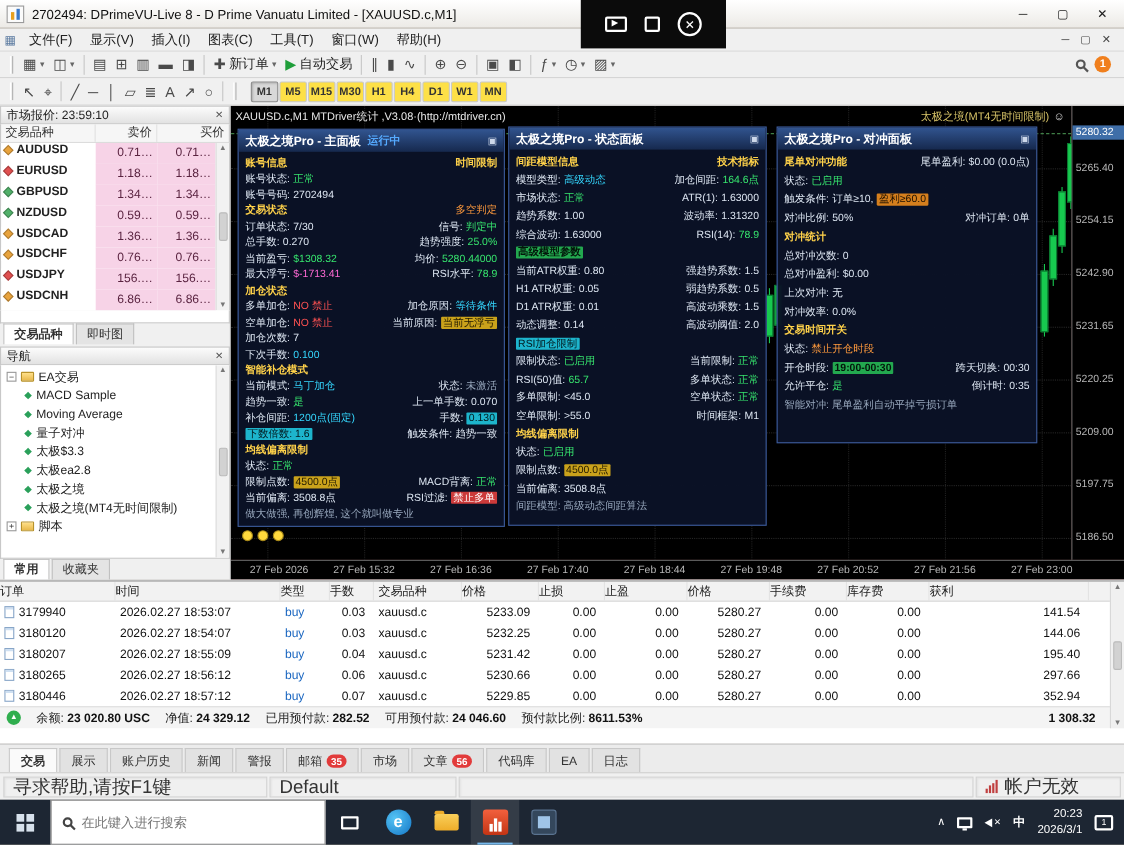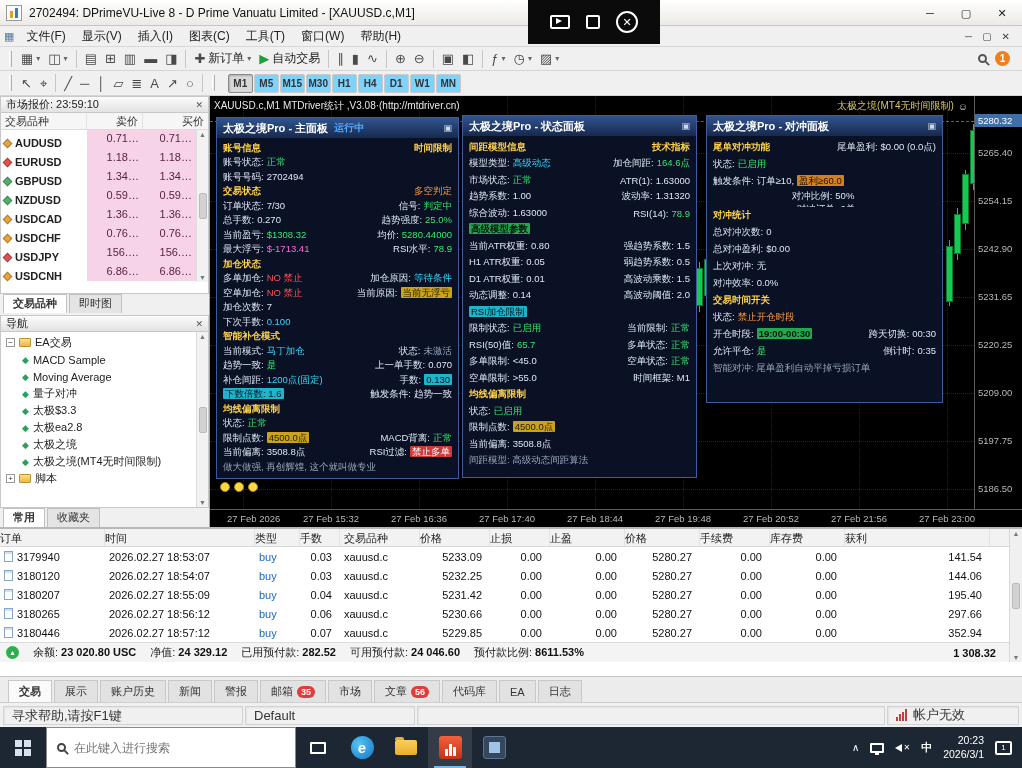--- a/index.html
+++ b/index.html
@@ -38,33 +38,33 @@
 .tbtn .glyph{font-size:13px;color:#4a4a4a;line-height:1}
 .tbtn .glyph.green{color:#1f9e3a}
 .tbtn .tlabel{font-size:12px;color:#222}
 .tbtn .dd{font-size:8px;color:#666}
 .tsep{width:1px;height:18px;background:#c6c6c6;margin:0 4px}
 #tb1-right{margin-left:auto;display:flex;align-items:center;gap:8px;padding-right:8px}
 .mag{width:9px;height:9px;border:2px solid #555;border-radius:50%;position:relative}
 .mag::after{content:"";position:absolute;width:6px;height:2px;background:#555;transform:rotate(45deg);right:-5px;bottom:-3px}
 .nbadge{width:15px;height:15px;border-radius:50%;background:#f07f1d;color:#fff;font-size:10px;font-weight:bold;display:flex;align-items:center;justify-content:center}
 #tf-group{display:flex;margin-left:8px;gap:1px}
-.tfbtn{min-width:25px;height:19px;font-size:10px;font-weight:bold;color:#333;background:#7dd3fc;border:1px solid #c9c9c9;border-radius:2px}
+.tfbtn{min-width:25px;height:19px;font-size:10px;font-weight:bold;color:#333;background:#fde047;border:1px solid #c9c9c9;border-radius:2px}
 .tfbtn.active{background:#d8d8d8;border:1px solid #8a8a8a;box-shadow:inset 1px 1px 2px rgba(0,0,0,.2)}
 
 
 #sidebar{position:absolute;left:0;top:96px;width:210px;height:431px;background:#f0f0f0;border-right:1px solid #a8a8a8;display:flex;flex-direction:column;z-index:20}
 #mw-header,#nav-header{height:17px;background:linear-gradient(#fcfcfc,#e2e2e2);border:1px solid #c8c8c8;display:flex;align-items:center;padding:0 5px;font-size:11px;color:#222;flex:0 0 auto}
 #nav-header{margin-top:2px}
 .hdr-close{margin-left:auto;font-size:9px;color:#555}
 #mw-cols{display:flex;height:17px;background:#f6f6f6;border-left:1px solid #c8c8c8;border-right:1px solid #c8c8c8;border-bottom:1px solid #dcdcdc;flex:0 0 auto}
 .mwc{font-size:11px;color:#333;line-height:16px;padding:0 4px;border-right:1px solid #e2e2e2;overflow:hidden}
 .mwc0{width:86px}.mwc1{width:56px;text-align:right}.mwc2{flex:1;text-align:right;border-right:none}
 #mw-rows{background:#fff;border-left:1px solid #c8c8c8;border-right:1px solid #c8c8c8;height:152px;position:relative;flex:0 0 auto;overflow:hidden}
-.mw-row{display:flex;height:19px;align-items:flex-end}
+.mw-row{display:flex;height:19px;align-items:flex-start}
 .mw-name{width:86px;display:flex;align-items:center;gap:4px;padding-left:3px;font-size:11px;font-weight:bold;color:#222;background:#fff}
 .diamond{width:7px;height:7px;transform:rotate(45deg);border:1px solid rgba(0,0,0,.25);flex:0 0 auto}
 .mw-px{font-size:11px;color:#5a2340;background:#f7d3e7;line-height:19px;text-align:right;padding-right:4px;border-bottom:1px solid #fff}
 .mw-bid{width:56px}.mw-ask{flex:1;margin-right:12px}
 .vscroll{position:absolute;right:0;top:0;bottom:0;width:12px;background:#f2f2f2;border-left:1px solid #ddd;display:flex;flex-direction:column;justify-content:space-between;align-items:center;font-size:7px;color:#777;padding:1px 0}
 .vthumb{width:8px;height:26px;background:#d2d2d2;border:1px solid #bbb;border-radius:2px}
 #mw-filler{height:12px;background:#fff;border-left:1px solid #c8c8c8;border-right:1px solid #c8c8c8;border-bottom:1px solid #c8c8c8;flex:0 0 auto}
 #mw-tabs,#nav-tabs{height:19px;display:flex;gap:2px;padding:1px 3px 0;align-items:flex-end;flex:0 0 auto}
 .stab{font-size:11px;padding:1px 9px 2px;border:1px solid #c0c0c0;border-bottom:none;background:#e4e4e4;color:#333}
 .stab.active{background:#ffffff;font-weight:bold}
@@ -140,21 +140,21 @@
 
 
 #term-tabs{position:absolute;left:0;top:676px;width:1022px;height:26px;background:#ececec;border-top:1px solid #c8c8c8;display:flex;align-items:flex-end;padding-left:8px;z-index:20}
 #term-tabs-inner{display:flex;gap:2px}
 .ttab{font-size:11px;color:#333;padding:3px 10px;border:1px solid #c8c8c8;border-bottom:none;background:#e2e2e2;display:flex;align-items:center;gap:4px;height:22px}
 .ttab.active{background:#fafafa;font-weight:bold}
 .badge{background:#e23b3b;color:#fff;font-size:9px;border-radius:7px;padding:0 4px;font-weight:bold;line-height:12px}
 
 
 #statusbar{position:absolute;left:0;top:702px;width:1022px;height:25px;background:#f0f0f0;border-top:1px solid #cfcfcf;display:flex;align-items:center;gap:2px;padding:0 3px;z-index:20}
-.sb-seg{height:19px;line-height:18px;font-size:13px;color:#333;padding:0 8px;border:1px solid #d2d2d2;box-shadow:inset 1px 1px 2px rgba(0,0,0,.06);background:#f0f0f0;overflow:hidden;white-space:nowrap}
+.sb-seg{height:19px;line-height:18px;font-size:17px;color:#333;padding:0 8px;border:1px solid #d2d2d2;box-shadow:inset 1px 1px 2px rgba(0,0,0,.06);background:#f0f0f0;overflow:hidden;white-space:nowrap}
 #sb-help{width:240px}
 #sb-default{width:170px}
 .sb-fill{flex:1}
 #sb-conn{width:132px;display:flex;align-items:center;gap:6px}
 #conn-bars{display:flex;align-items:flex-end;gap:1px;height:12px}
 #conn-bars i{width:2px;background:#c04040;display:block}
 #conn-bars i:nth-child(1){height:4px}#conn-bars i:nth-child(2){height:7px}#conn-bars i:nth-child(3){height:9px}#conn-bars i:nth-child(4){height:12px}
 
 
 #taskbar{position:absolute;left:0;top:727px;width:1022px;height:41px;background:#1d2633;display:flex;align-items:stretch;z-index:50}
@@ -733,21 +733,21 @@
             <div class="prow" style="height: 17px;">
               <div class="pl"><span class="s-y">尾单对冲功能</span></div>
               <div class="pr"><span class="s-w">尾单盈利:</span><span class="s-w">$0.00 (0.0点)</span></div>
             </div>
             <div class="prow" style="height: 17px;">
               <div class="pl"><span class="s-w">状态:</span><span class="s-g">已启用</span></div>
             </div>
             <div class="prow" style="height: 17px;">
               <div class="pl"><span class="s-w">触发条件:</span><span class="s-w">订单≥10,</span><span class="s-hlo">盈利≥60.0</span></div>
             </div>
-            <div class="prow" style="height: 17px; flex-direction: column;">
+            <div class="prow" style="height: 17px;">
               <div class="pl"><span class="s-w">对冲比例:</span><span class="s-w">50%</span></div>
               <div class="pr"><span class="s-w">对冲订单:</span><span class="s-w">0单</span></div>
             </div>
             <div class="prow" style="height: 17px;">
               <div class="pl"><span class="s-y">对冲统计</span></div>
             </div>
             <div class="prow" style="height: 17px;">
               <div class="pl"><span class="s-w">总对冲次数:</span><span class="s-w">0</span></div>
             </div>
             <div class="prow" style="height: 17px;">

